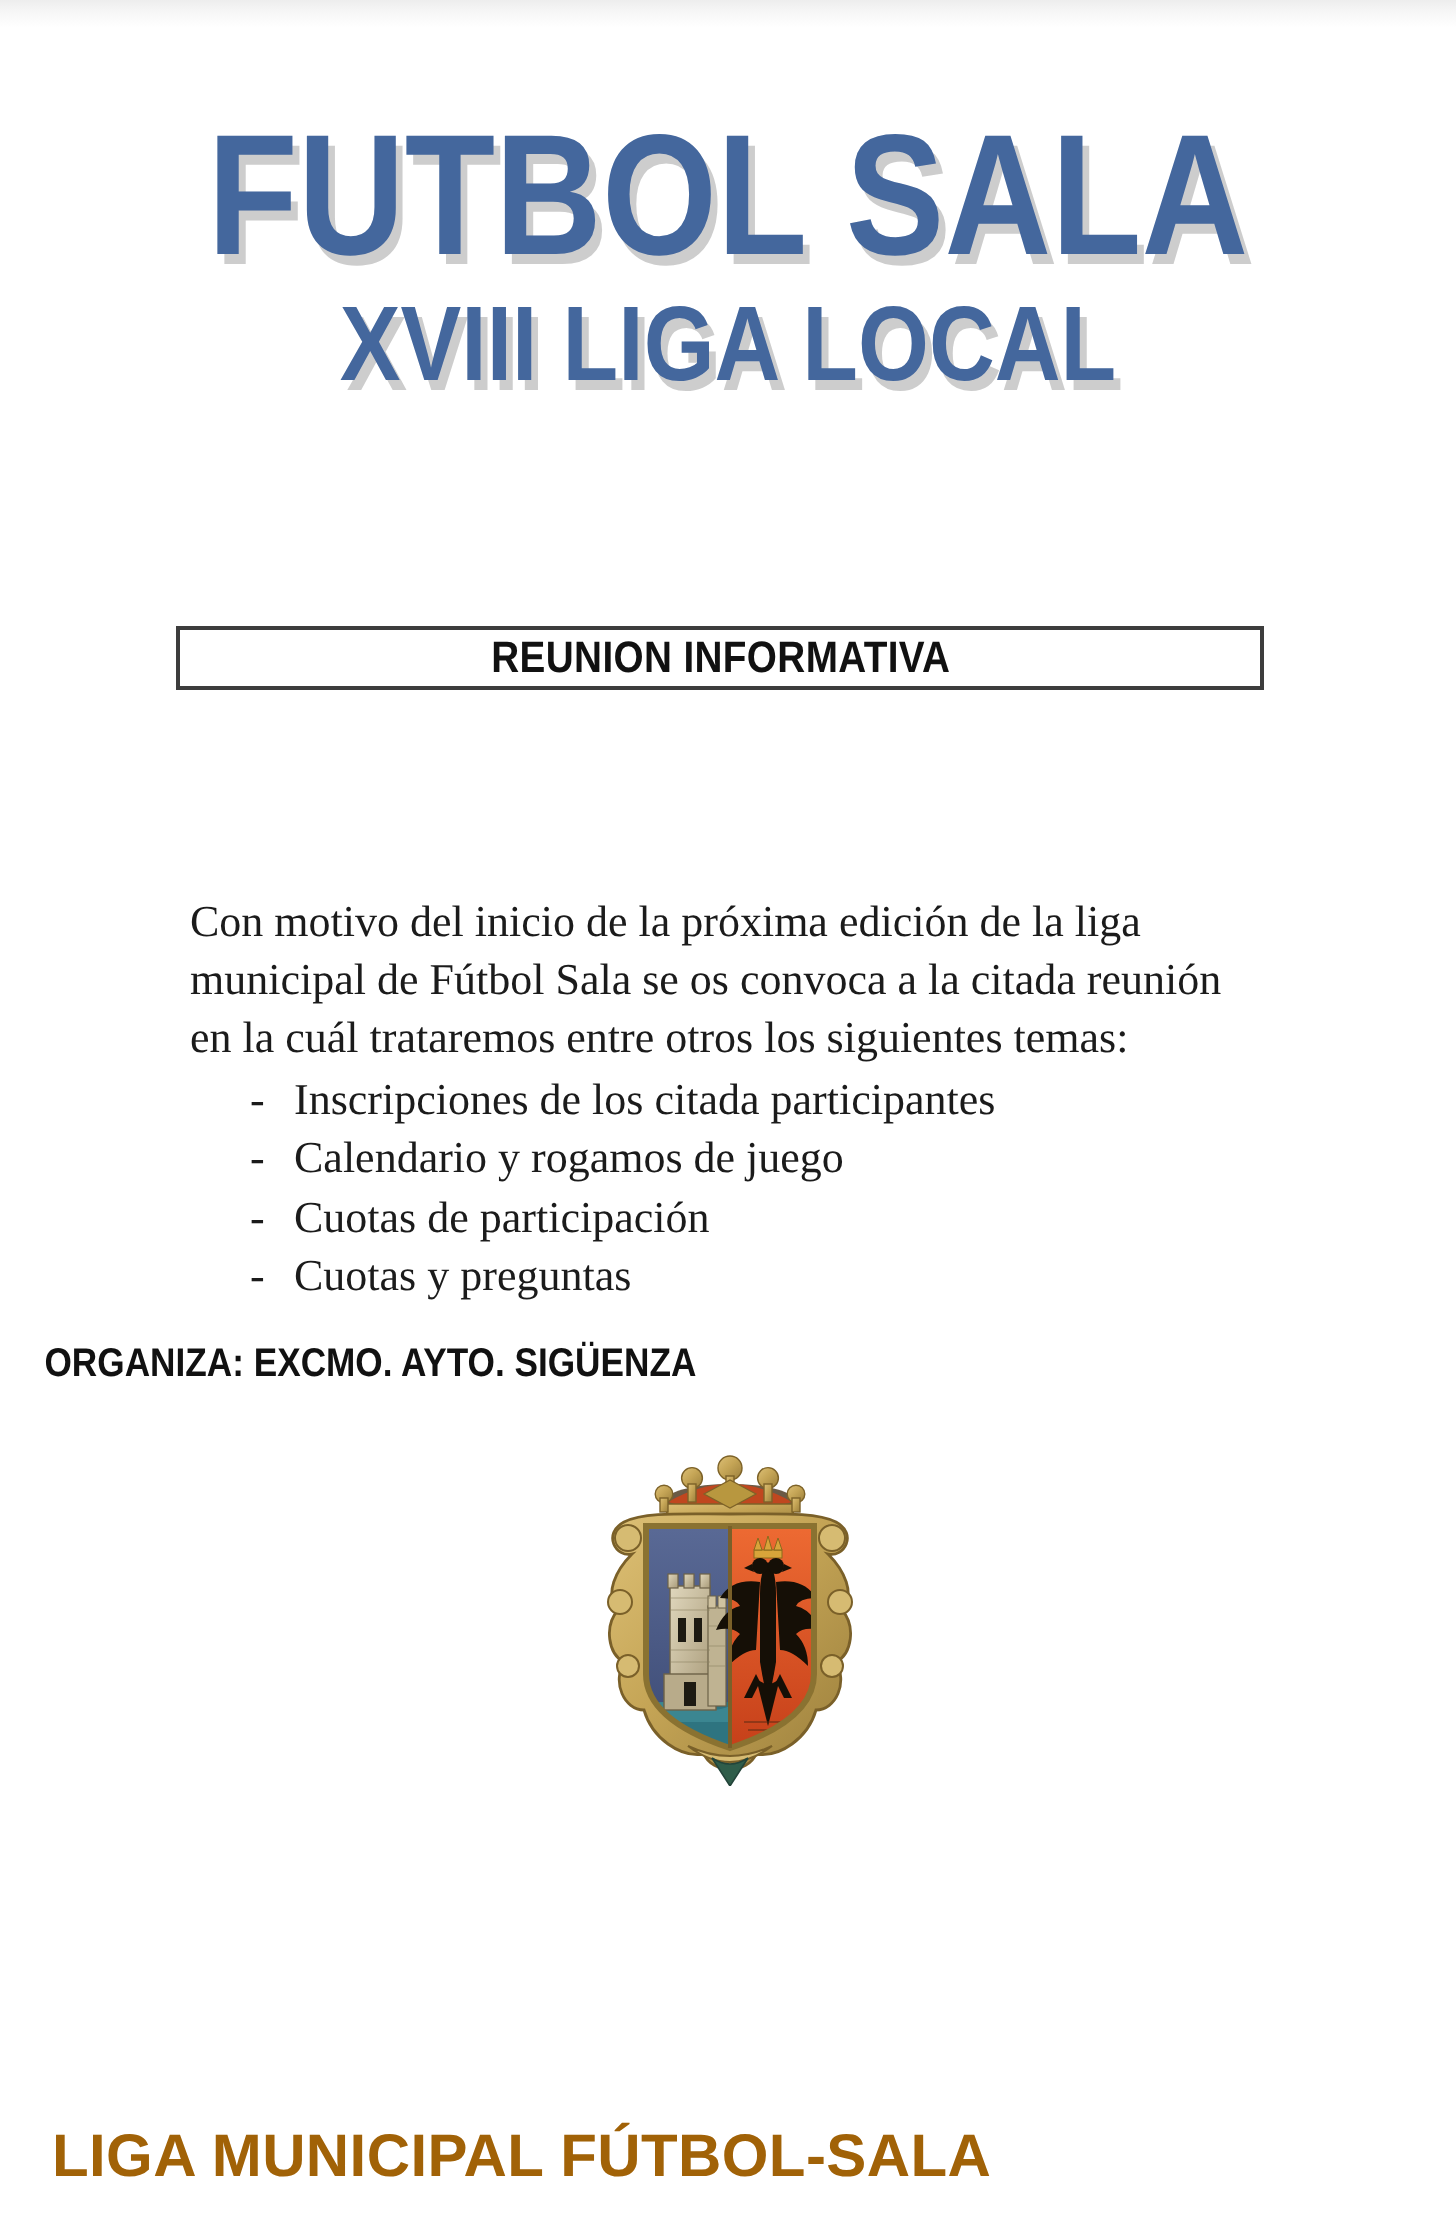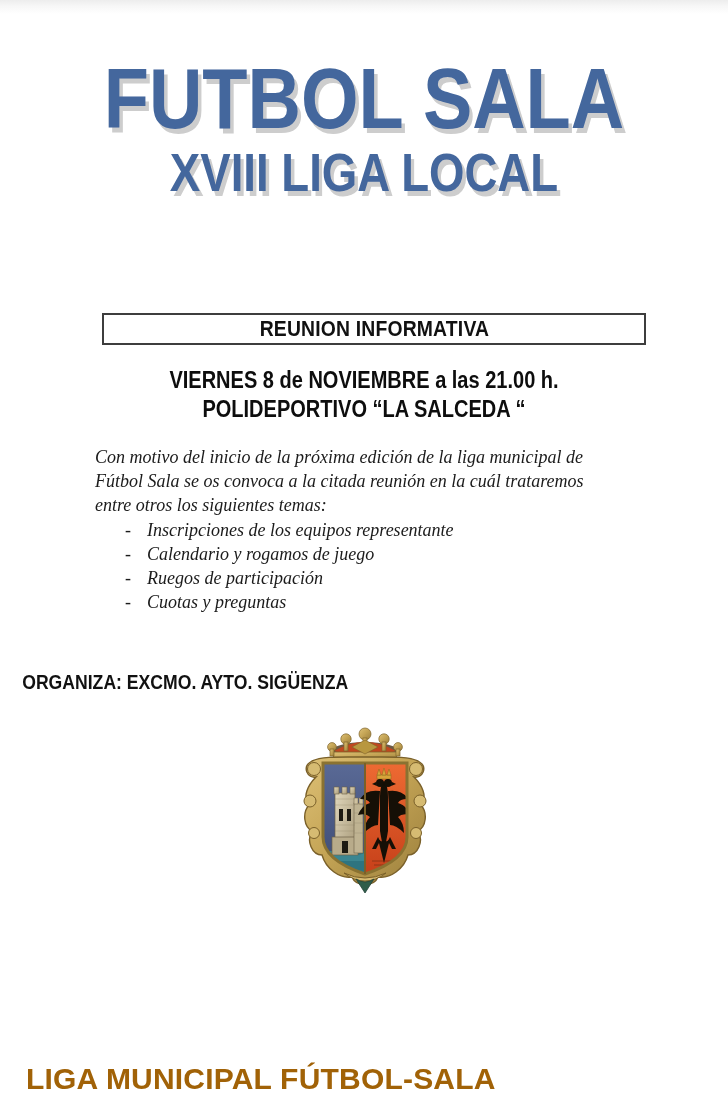--- a/index.html
+++ b/index.html
@@ -67,21 +67,20 @@
     left: 88px;
     top: 313px;
     width: 544px;
     height: 32px;
     border: 2px solid #3d3d3d;
     background: #ffffff;
     box-sizing: border-box;
     display: flex;
     align-items: center;
     justify-content: center;
-    margin-left: 14px;
   }
   .box-heading-text {
     font-family: "Liberation Sans Narrow", "Liberation Sans", sans-serif;
     font-weight: 700;
     font-size: 22px;
     color: #111111;
     letter-spacing: 0.2px;
     transform: scaleX(0.88);
     white-space: nowrap;
   }
@@ -105,24 +104,23 @@
     white-space: nowrap;
   }
 
   
   .body-copy {
     position: absolute;
     left: 95px;
     top: 446px;
     width: 520px;
     font-family: "Liberation Serif", "DejaVu Serif", serif;
-    font-size: 18px;
+    font-size: 22px;
     line-height: 1.32;
     color: #1b1b1b;
-    font-style: italic;
   }
   .body-copy p {
     margin: 0;
   }
   .topic-list {
     list-style: none;
     margin: 2px 0 0 0;
     padding: 0 0 0 30px;
   }
   .topic-list li {
@@ -196,40 +194,36 @@
 
   <div class="headline-wrap">
     <span class="headline headline-main">FUTBOL SALA</span>
     <span class="headline headline-sub">XVIII LIGA LOCAL</span>
   </div>
 
   <div class="box-heading">
     <span class="box-heading-text">REUNION INFORMATIVA</span>
   </div>
 
-  <div class="when-where">
-    <span class="ww-line">VIERNES 8 de NOVIEMBRE a las 21.00 h.</span>
-    <span class="ww-line">POLIDEPORTIVO “LA SALCEDA “</span>
-  </div>
 
   <div class="body-copy">
     <p>Con motivo del inicio de la próxima edición de la liga municipal de Fútbol Sala se os convoca a la citada reunión en la cuál trataremos entre otros los siguientes temas:</p>
 
     <ul class="topic-list">
       <li>
         <span class="dash">-</span>
-        <span>Inscripciones de los equipos representante</span>
+        <span>Inscripciones de los citada participantes</span>
       </li>
       <li>
         <span class="dash">-</span>
         <span>Calendario y rogamos de juego</span>
       </li>
       <li>
         <span class="dash">-</span>
-        <span>Ruegos de participación</span>
+        <span>Cuotas de participación</span>
       </li>
       <li>
         <span class="dash">-</span>
         <span>Cuotas y preguntas</span>
       </li>
     </ul>
 
   </div>
 
   <div class="organiza">

